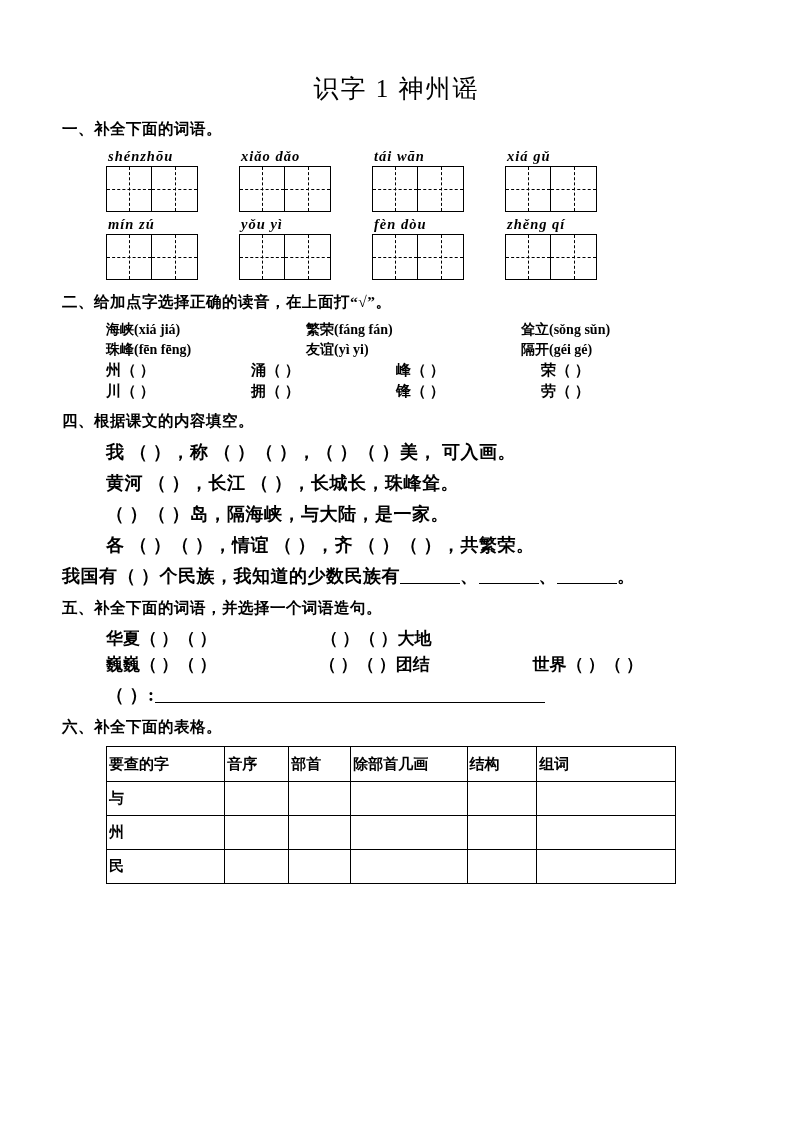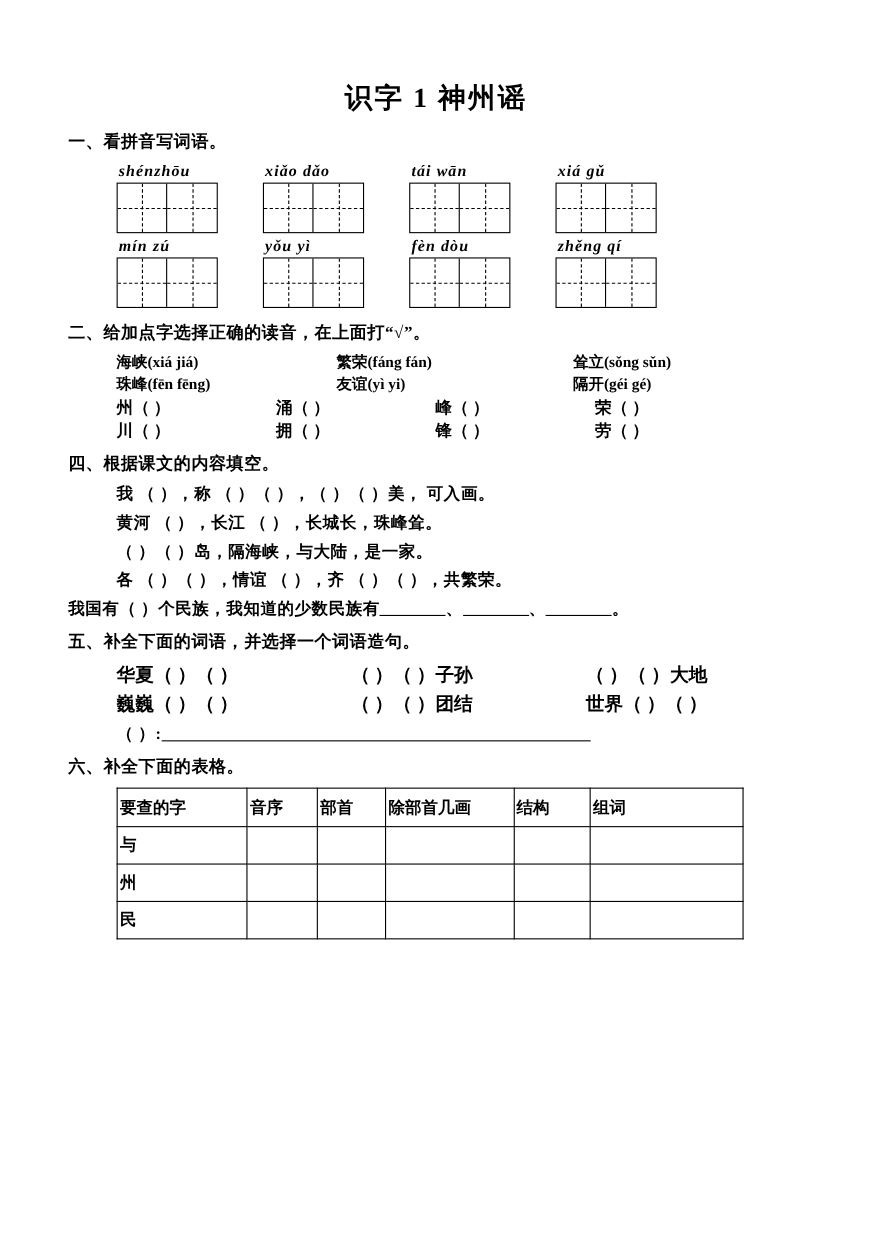--- a/index.html
+++ b/index.html
@@ -18,21 +18,21 @@
   .page {
     position: relative;
     width: 793px;
     height: 1122px;
     box-sizing: border-box;
     padding: 0 62px;
   }
   .title {
     text-align: center;
     font-size: 25px;
-    font-weight: bold;
+    font-weight: normal;
     letter-spacing: 2px;
     margin-top: 72px;
     margin-bottom: 14px;
     font-family: "Liberation Serif", "DejaVu Serif", serif;
   }
   .section-head {
     font-size: 15.5px;
     font-weight: bold;
     margin: 10px 0 8px 0;
     letter-spacing: 0.5px;
@@ -94,21 +94,21 @@
   .gcell .hline {
     position: absolute;
     top: 50%;
     left: 0;
     right: 0;
     border-top: 1px dashed #000;
   }
 
   
   .tline {
-    font-size: 15px;
+    font-size: 18px;
     margin: 7px 0 7px 0;
     letter-spacing: 0.5px;
     white-space: nowrap;
   }
   .indent {
     margin-left: 44px;
   }
   .bold {
     font-weight: bold;
   }
@@ -184,21 +184,21 @@
   .col-f { width: 142px; }
   table.tbl td.empty { }
 </style>
 </head>
 <body>
 
 <div class="page">
 
   <div class="title">识字 1   神州谣</div>
 
-  <div class="section-head">一、看拼音写词语。</div>
+  <div class="section-head">一、补全下面的词语。</div>
 
   <div class="pinyin-block">
     <div class="pinyin-row">
       <div class="py-cell">
         <div class="py-text">shénzhōu</div>
         <div class="grid2">
           <div class="gcell">
               <div class="vline"></div>
               <div class="hline"></div>
             </div>
@@ -337,21 +337,20 @@
   <div class="tline indent bold">黄河 （     ），长江 （     ），长城长，珠峰耸。</div>
   <div class="tline indent bold">  （     ）（     ）岛，隔海峡，与大陆，是一家。</div>
   <div class="tline indent bold">各 （     ）（     ），情谊 （     ），齐 （     ）（     ），共繁荣。</div>
   <div class="tline bold">
     <span>我国有（     ）个民族，我知道的少数民族有</span><span class="fill-line fill-60"></span><span>、</span><span class="fill-line fill-60"></span><span>、</span><span class="fill-line fill-60"></span><span>。</span>
   </div>
 
   <div class="section-head">五、补全下面的词语，并选择一个词语造句。</div>
   <div class="cols-five">
     <div class="fx1">华夏（  ）（  ）</div>
-    <div class="fx2">（  ）（  ）子孙</div>
     <div class="fx3">（  ）（  ）大地</div>
   </div>
   <div class="cols-five">
     <div class="fx1">巍巍（  ）（  ）</div>
     <div class="fx2">（  ）（  ）团结</div>
     <div class="fx3">世界（  ）（  ）</div>
   </div>
   <div class="tline indent bold">
     <span>（        ）:</span><span class="fill-line fill-long"></span>
   </div>

